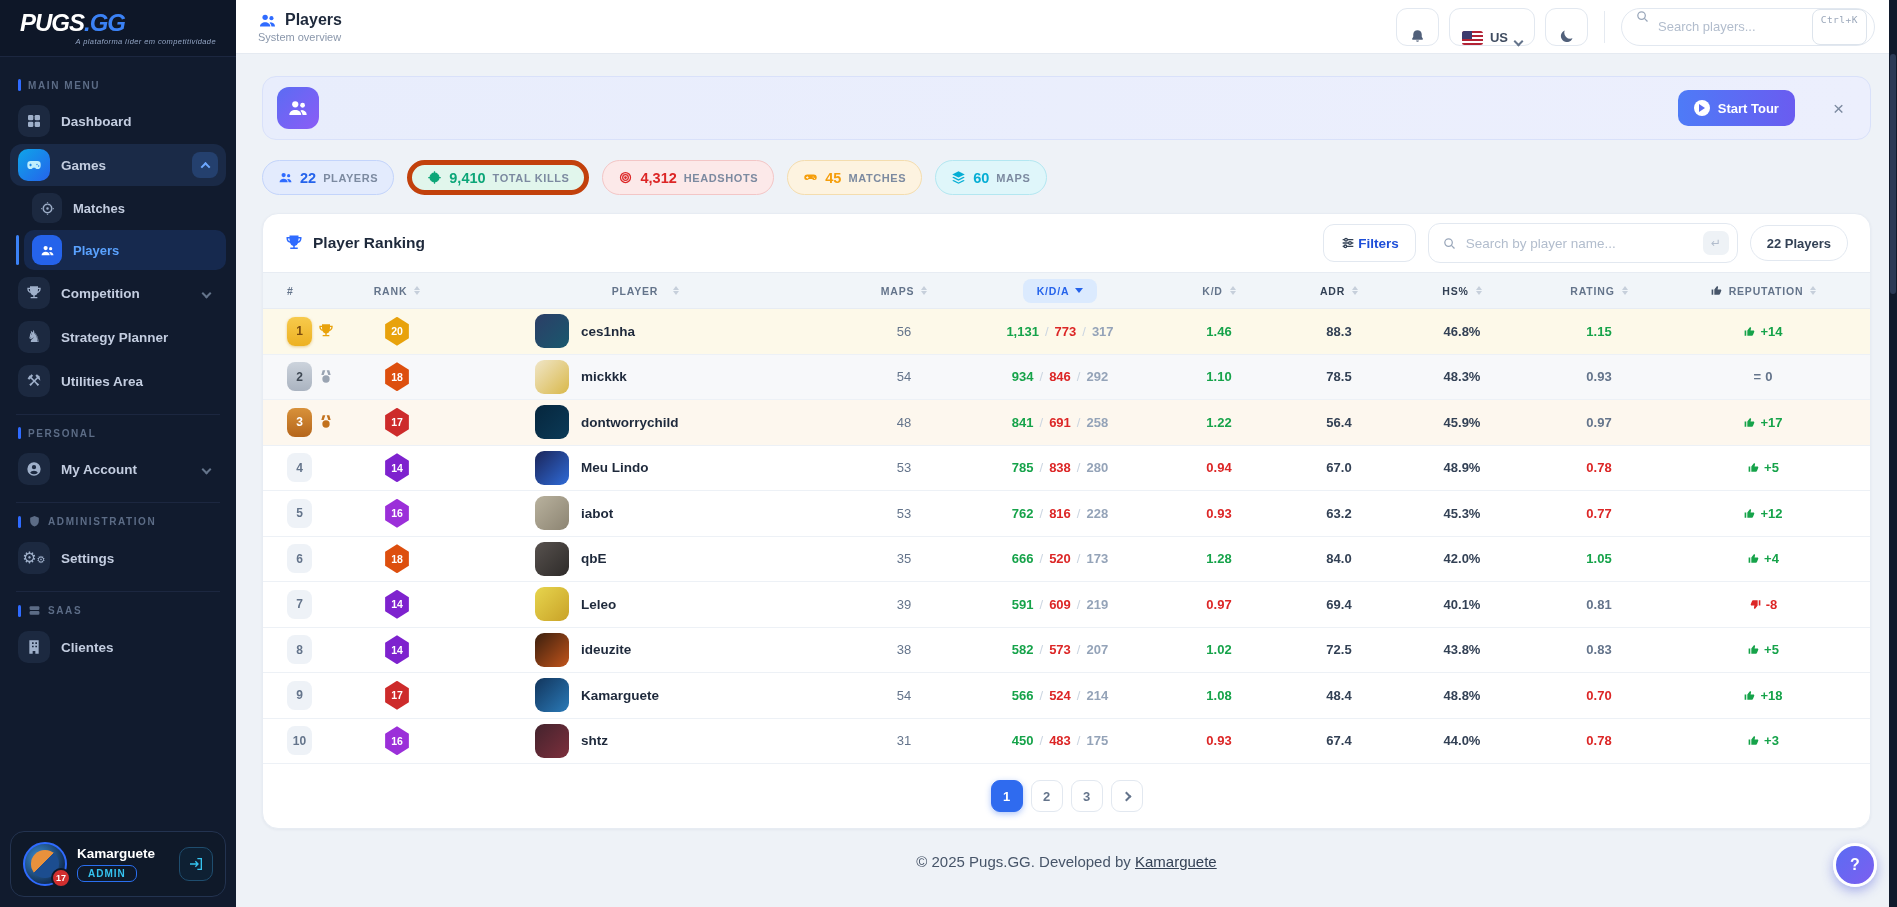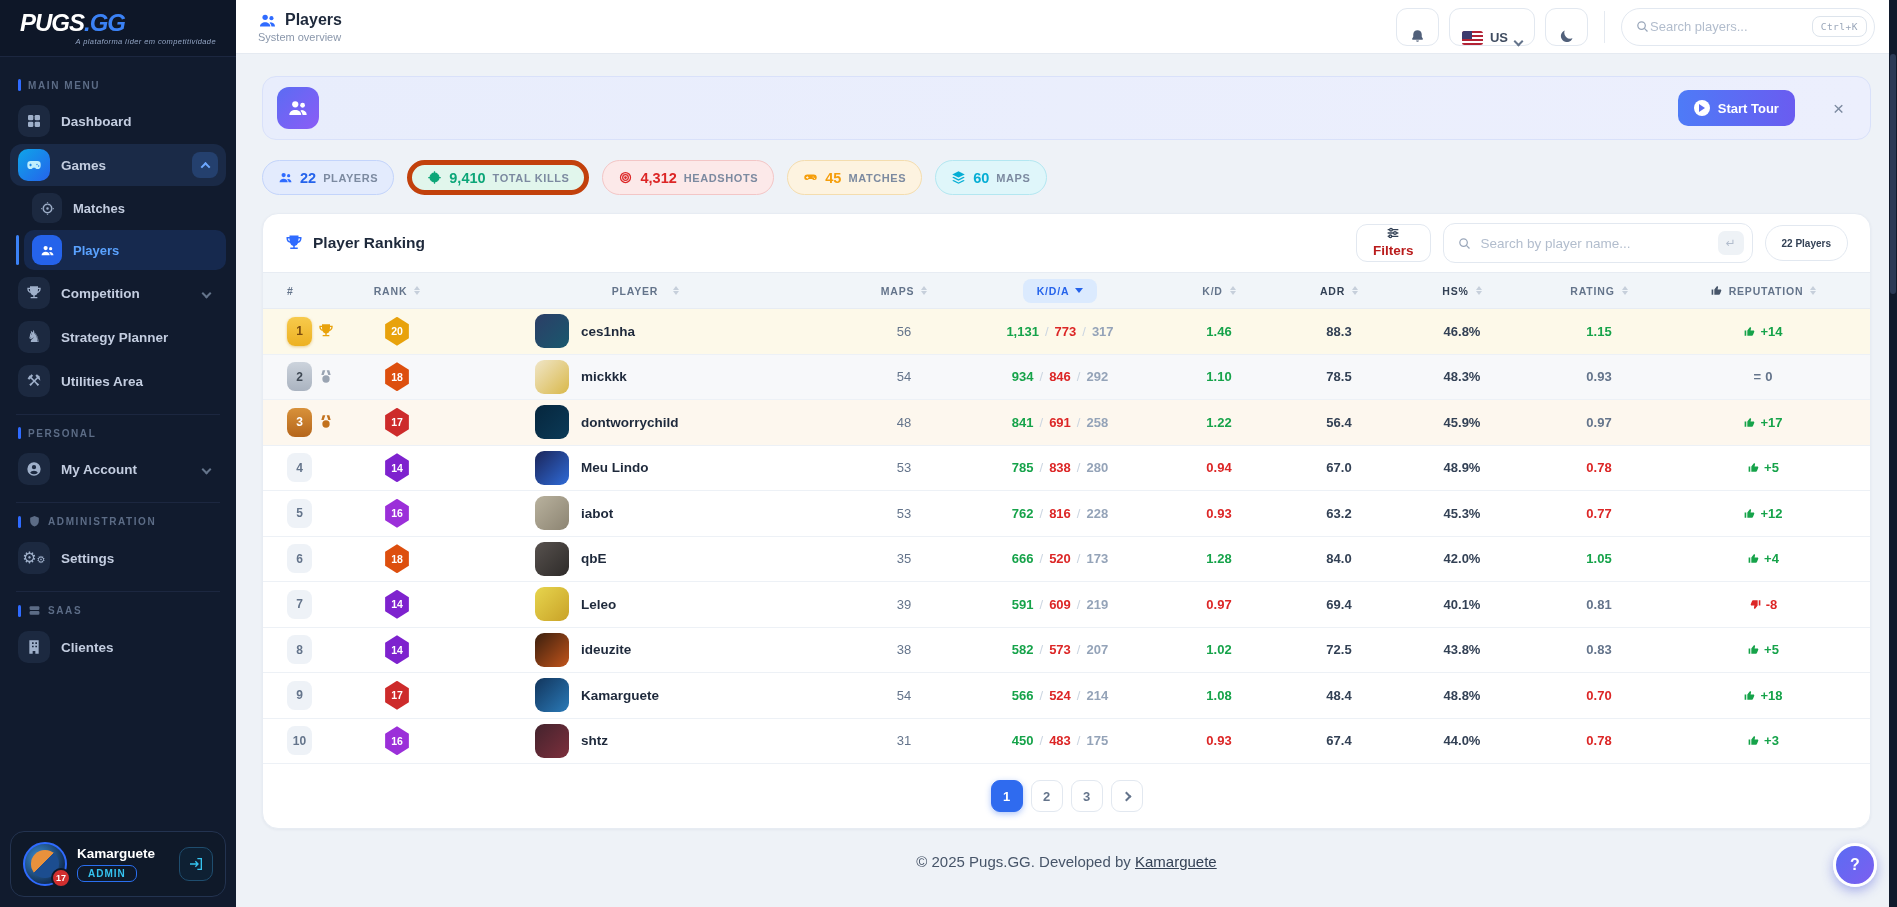--- a/index.html
+++ b/index.html
@@ -53,21 +53,21 @@
   .tb-title-wrap { display:flex; flex-direction:column; gap:1px; }
   .tb-title { display:flex; align-items:center; gap:8px; font-size:16px; font-weight:bold; color:#1e293b; }
   .tb-title svg { width:19px; height:19px; fill:#2f6bff; }
   .tb-sub { font-size:11px; color:#8a97ab; }
   .tb-right { margin-left:auto; display:flex; align-items:center; gap:10px; }
   .tb-btn { height:38px; border:1px solid #e2e8f0; border-radius:11px; background:#fff; display:flex; align-items:flex-end; justify-content:center; gap:7px; padding:0 12px; cursor:pointer; color:#3f4c60; font-size:13px; font-weight:bold; }
   .tb-btn svg { width:17px; height:17px; fill:#51607a; }
   .flag { width:21px; height:14px; border-radius:2.5px; background:repeating-linear-gradient(#b22234 0 2px,#fff 2px 4px); position:relative; overflow:hidden; }
   .flag::after { content:""; position:absolute; left:0; top:0; width:10px; height:8px; background:#3c3b6e; }
   .tb-divider { width:1px; height:32px; background:#e5eaf1; margin:0 6px; }
-  .search-pill { width:254px; height:38px; border:1px solid #e2e8f0; border-radius:999px; background:#fff; display:flex; align-items:center; padding:0 7px 0 13px; }
+  .search-pill { width:254px; height:38px; border:1px solid #e2e8f0; border-radius:999px; background:#fff; display:flex; gap:8px; padding:0 7px 0 13px; }
   .search-pill svg { width:15px; height:15px; stroke:#9aa7ba; stroke-width:2; fill:none; flex-shrink:0; }
   .search-pill input { border:none; outline:none; flex:1; min-width:0; font-size:13px; color:#334155; font-family:inherit; background:transparent; }
   .search-pill input::placeholder { color:#b2bdcd; }
   .kbd { border:1px solid #dde4ec; border-radius:8px; padding:4px 8px; font-family:"DejaVu Sans Mono",monospace; font-size:9.5px; color:#9aa7ba; letter-spacing:.5px; }
 
   .content { flex:1; overflow:hidden; padding:22px 26px 0; position:relative; }
 
   
   .tour { height:64px; border-radius:14px; background:linear-gradient(90deg,#e8edfc,#eceffd); border:1px solid #d9e1fa; display:flex; align-items:center; gap:16px; padding:0 26px 0 14px; }
   .tour-ico { width:42px; height:42px; border-radius:12px; background:linear-gradient(135deg,#5b6cf3,#8b5cf6); display:flex; align-items:center; justify-content:center; }
@@ -88,28 +88,28 @@
   .chip-green { background:#e1f6ec; border:5px solid #c2410c; } .chip-green .v { color:#0ca678; } .chip-green svg { fill:#0ca678; stroke:#0ca678; }
   .chip-red   { background:#fce9e9; border:1px solid #f3c6c6; } .chip-red .v { color:#dc2626; } .chip-red svg { fill:none; stroke:#dc2626; stroke-width:2; }
   .chip-orange{ background:#fdf3e0; border:1px solid #f4ddae; } .chip-orange .v { color:#f59e0b; } .chip-orange svg { fill:#f59e0b; }
   .chip-cyan  { background:#dff6fa; border:1px solid #b3e7f1; } .chip-cyan .v { color:#06aed4; } .chip-cyan svg { fill:#06aed4; }
 
   
   .card { margin-top:18px; background:#fff; border:1px solid #e7ecf3; border-radius:16px; overflow:hidden; box-shadow:0 1px 3px rgba(20,40,80,.05); }
   .card-head { height:58px; display:flex; align-items:center; padding:0 22px; gap:12px; }
   .card-title { display:flex; align-items:center; gap:10px; font-size:15.5px; font-weight:bold; color:#1e293b; }
   .card-title svg { width:18px; height:18px; fill:#2f6bff; }
-  .filters-btn { margin-left:auto; height:38px; border:1px solid #e2e8f0; border-radius:11px; background:#fff; display:flex; align-items:center; gap:2px; padding:0 16px; font-size:13.5px; font-weight:bold; color:#b91c1c; cursor:pointer; font-family:inherit;flex-direction:column; }
+  .filters-btn { margin-left:auto; height:38px; border:1px solid #e2e8f0; border-radius:11px; background:#fff; display:flex; align-items:center; gap:2px; padding:0 16px; font-size:13.5px; font-weight:bold; color:#1d4ed8; cursor:pointer; font-family:inherit; }
   .filters-btn svg { width:16px; height:16px; stroke:#334155; stroke-width:2; fill:none; }
   .tsearch { width:310px; height:40px; border:1px solid #e2e8f0; border-radius:12px; display:flex; align-items:center; gap:9px; padding:0 8px 0 13px; background:#fff; }
   .tsearch svg { width:15px; height:15px; stroke:#9aa7ba; stroke-width:2; fill:none; }
   .tsearch input { border:none; outline:none; flex:1; font-size:13.5px; color:#334155; font-family:inherit; }
   .tsearch input::placeholder { color:#b2bdcd; }
   .enter-key { width:26px; height:24px; border-radius:7px; background:#eef2f6; color:#b2bdcd; font-size:12px; display:flex; align-items:center; justify-content:center; }
-  .count-pill { height:36px; border:1px solid #e2e8f0; border-radius:999px; display:flex; align-items:center; padding:0 16px; font-size:10px; font-weight:bold; color:#334155; background:#fff; }
+  .count-pill { height:36px; border:1px solid #e2e8f0; border-radius:999px; display:flex; align-items:center; padding:0 16px; font-size:13px; font-weight:bold; color:#334155; background:#fff; }
 
   
   .thead { display:flex; align-items:center; height:37px; background:#f1f5f9; border-top:1px solid #e7ecf3; border-bottom:1px solid #e7ecf3; font-size:10.5px; font-weight:bold; letter-spacing:.8px; color:#64748b; }
   .cell { display:flex; align-items:center; justify-content:center; gap:4px; }
   .col-pos { width:88px; justify-content:flex-start; padding-left:24px; gap:6px; }
   .col-rank { width:92px; }
   .col-player { flex:1; justify-content:flex-start; padding-left:92px; gap:12px; min-width:0; }
   .thead .col-player { padding-left:0; justify-content:center; flex:1; }
   .col-maps { width:112px; }
   .col-kda { width:200px;text-align:right; }

